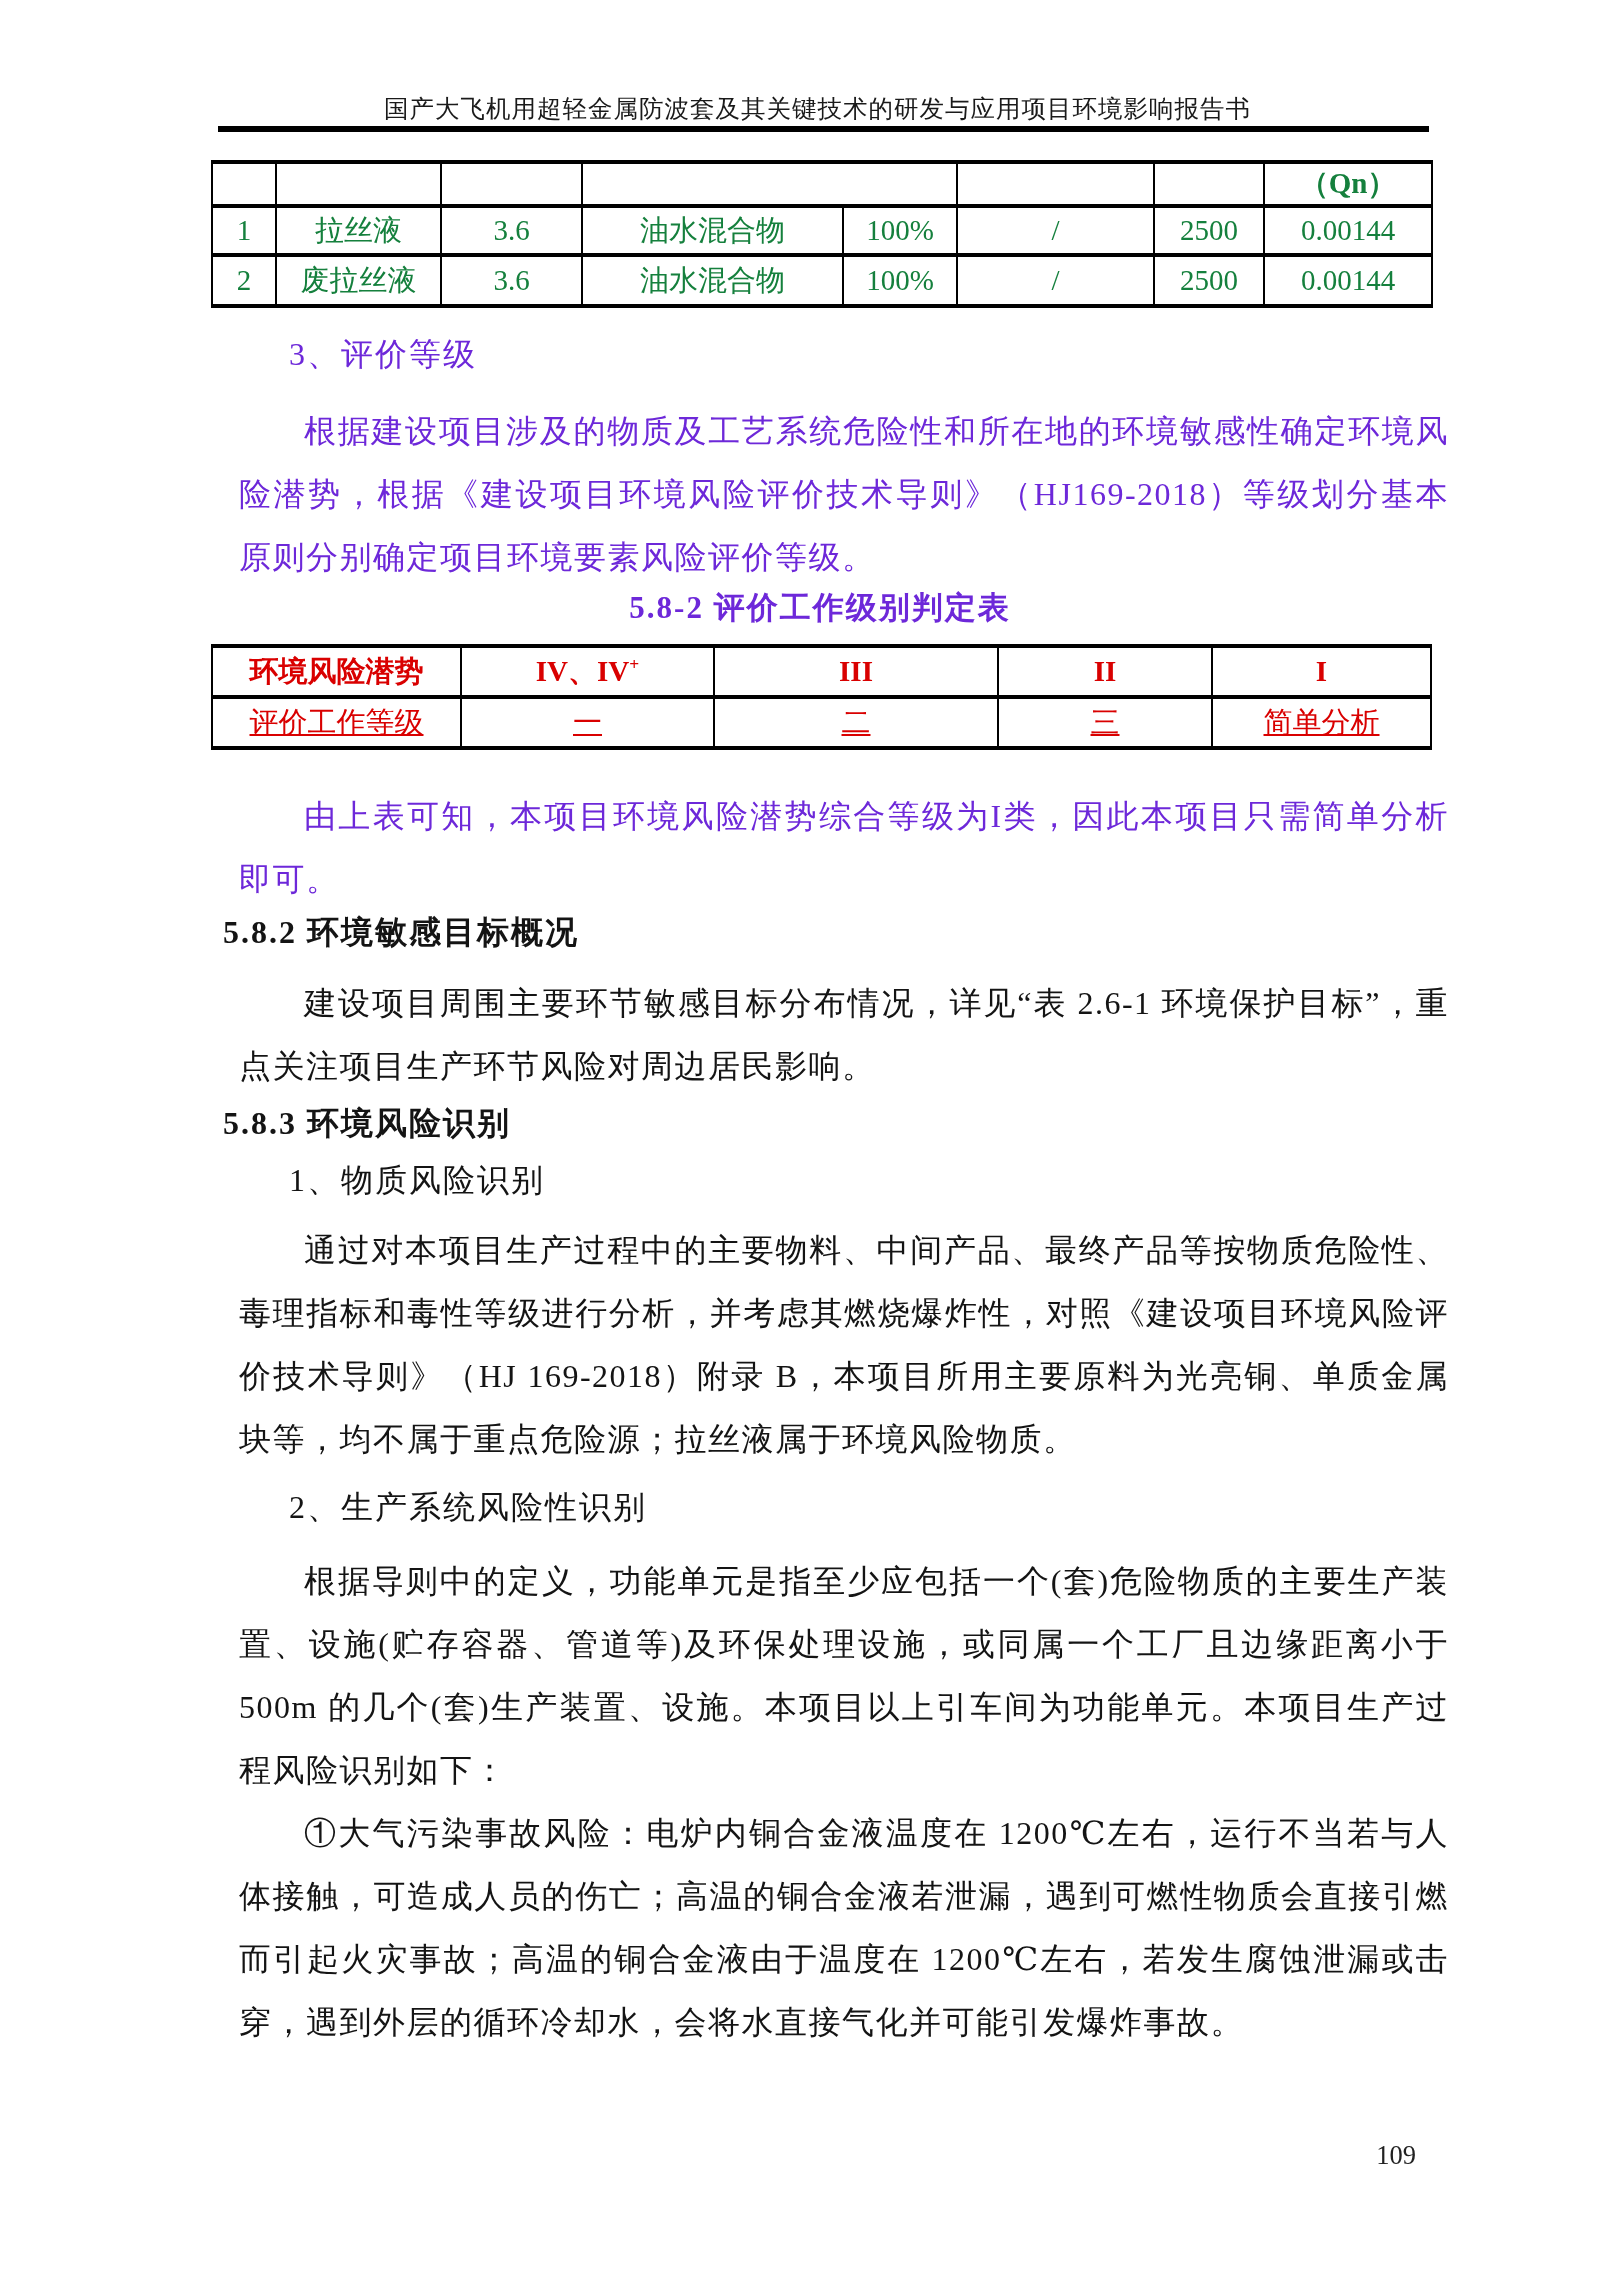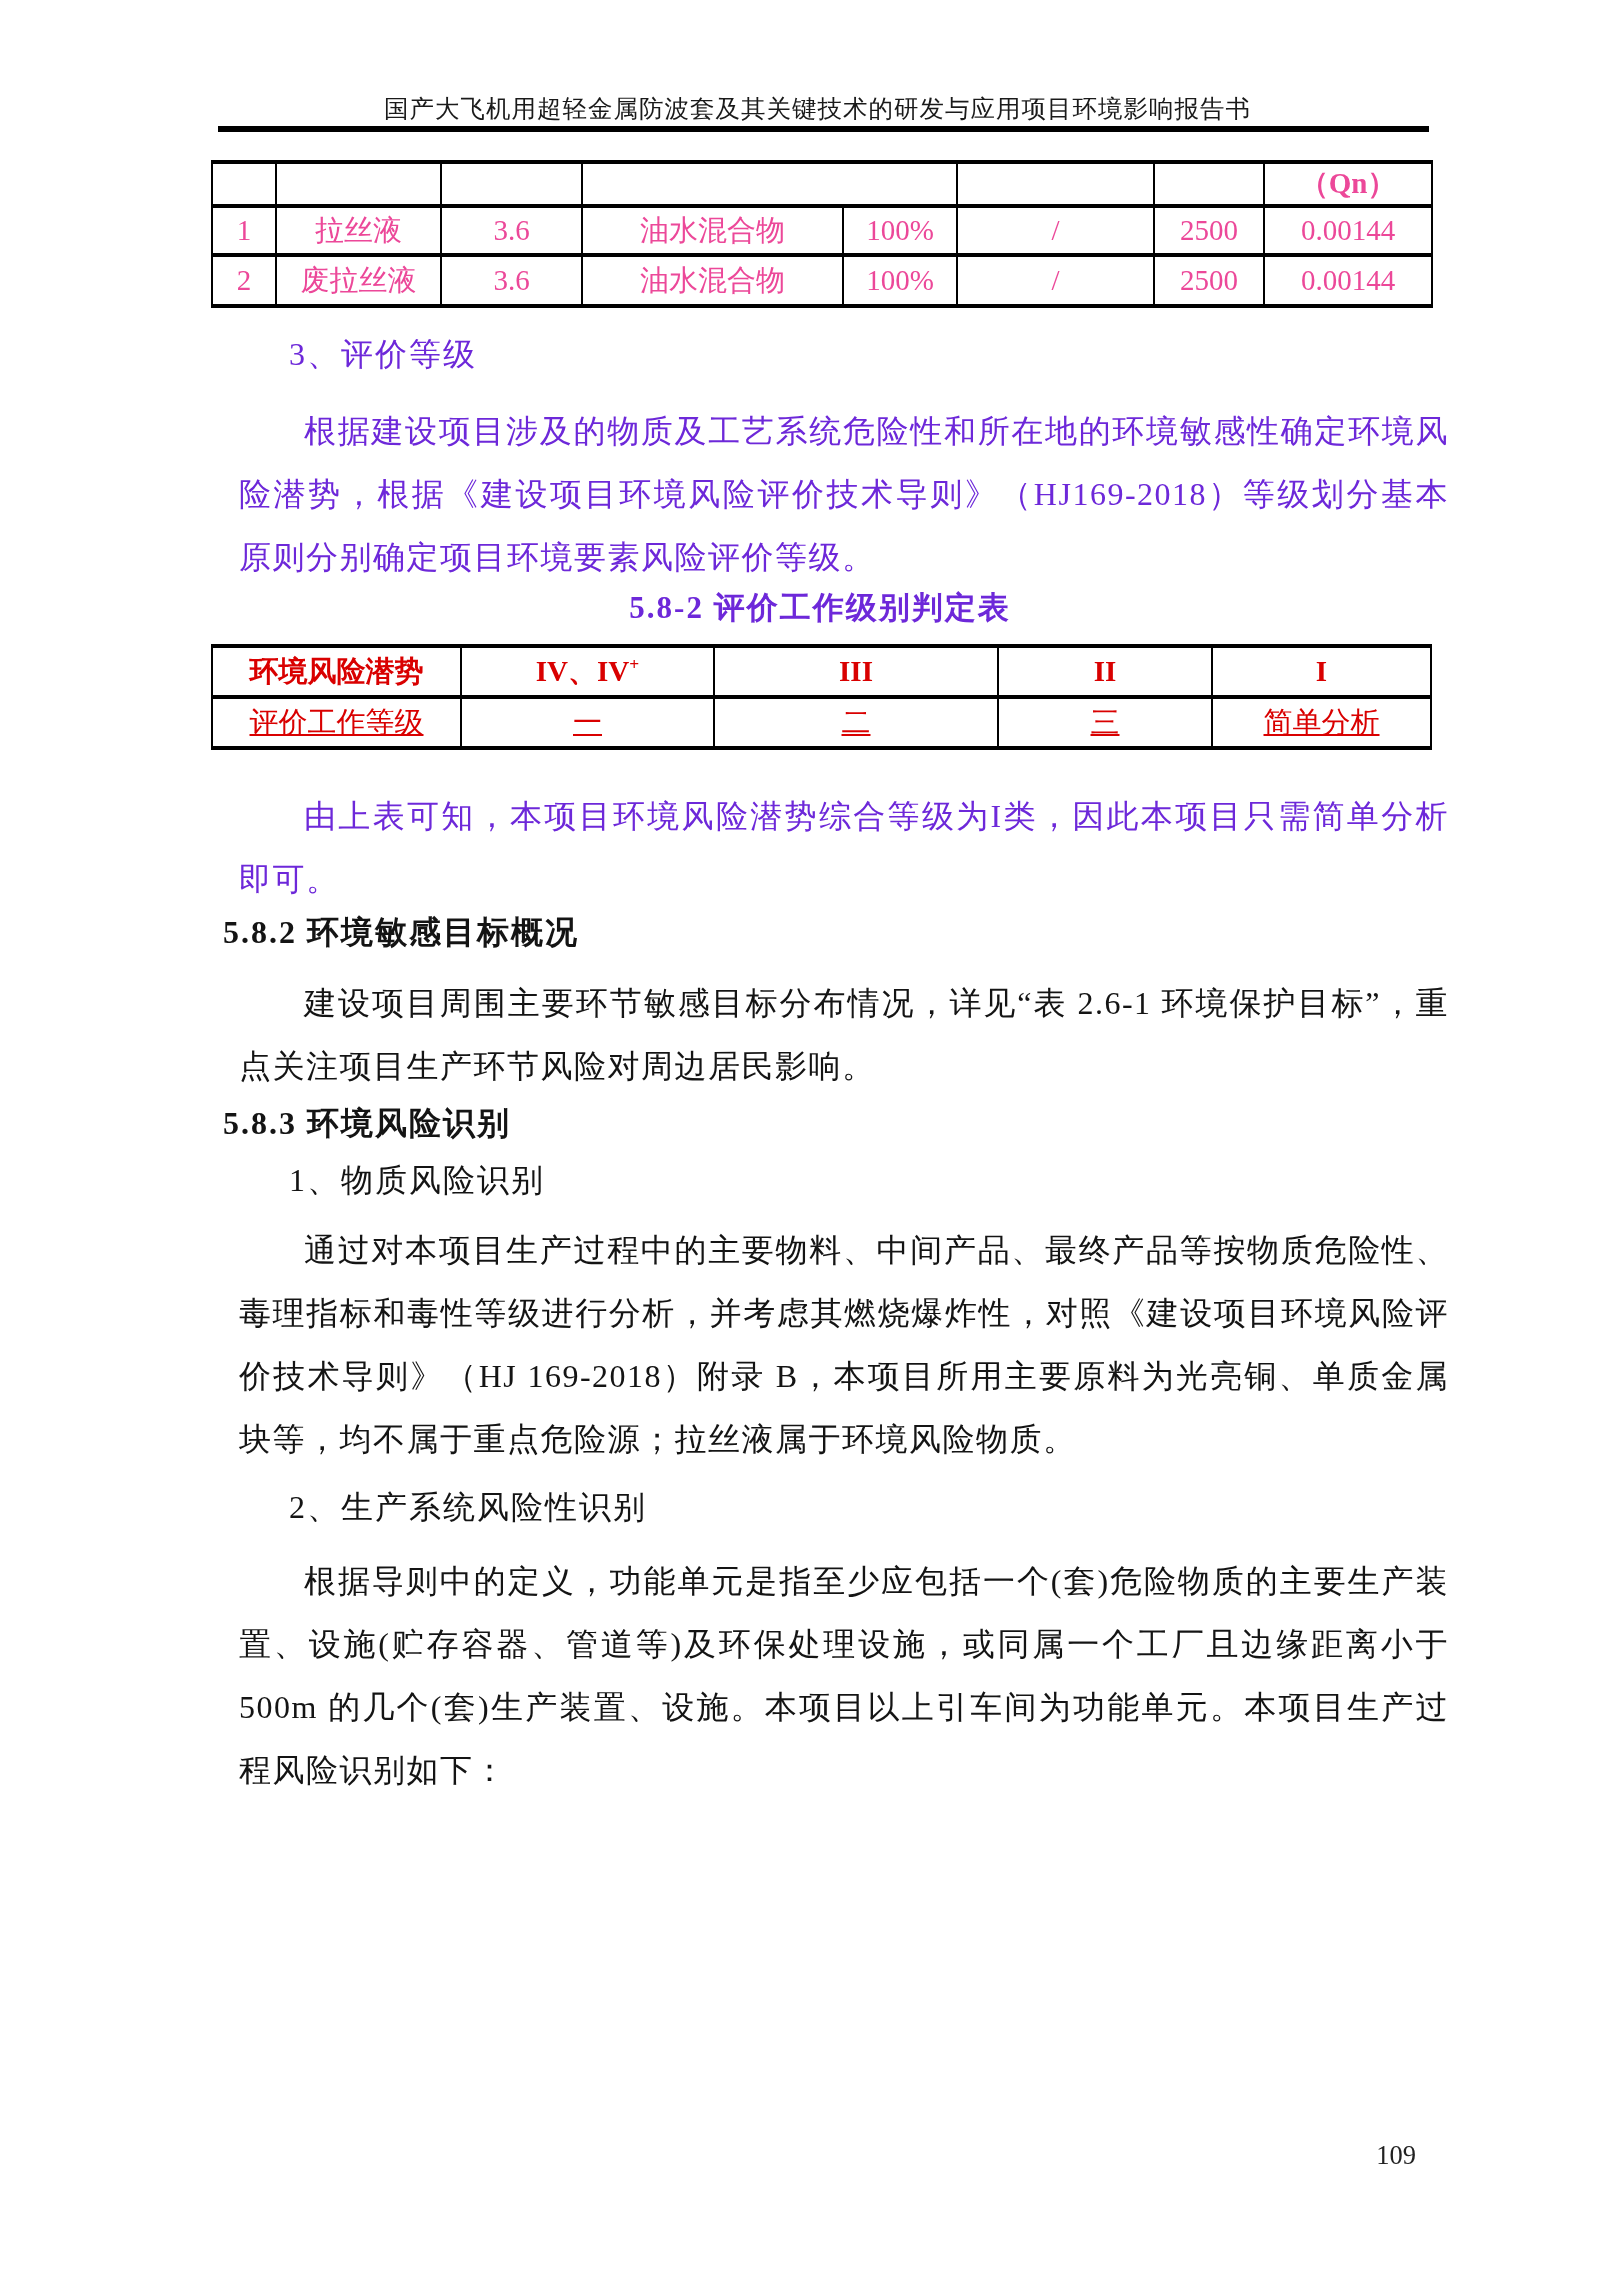--- a/index.html
+++ b/index.html
@@ -25,21 +25,21 @@
   .h-num{font-size:32px;line-height:41px;letter-spacing:2px;font-weight:bold;margin-top:7px;}
   table.tbl{
     border-collapse:collapse;table-layout:fixed;background:#fff;
   }
   table.tbl td{
     border:2.9px solid #000;border-top-width:4.9px;border-bottom-width:4.9px;
     text-align:center;vertical-align:middle;
     font-size:29px;padding:0;overflow:hidden;white-space:nowrap;
   }
   .tbl-top{top:160px;left:211px;width:1218px;}
-  .tbl-top td{color:#ec4899;}
+  .tbl-top td{color:#15803d;}
   .tbl-top tr.hdr td{font-weight:bold;}
   .tbl-top tr.hdr{height:44px;}
   .tbl-top tr.r1{height:49px;}
   .tbl-top tr.r2{height:51px;}
   .tbl-582{top:644px;left:211px;width:1218px;}
   .tbl-582 td{color:#d90000;}
   .tbl-582 tr{height:51px;}
   .tbl-582 tr.hdr td{font-weight:bold;}
   .tbl-582 tr.lv td{font-weight:normal;text-decoration:underline;}
   .tbl-582 td.lbl-bold{font-weight:bold;}
@@ -141,17 +141,18 @@
   <div class="abs h-num" style="top:1096px;left:223px;">5.8.3 环境风险识别</div>
 
   <div class="abs h-sub" style="top:1161px;left:289px;">1、物质风险识别</div>
 
   <p class="abs body para indent" style="top:1203px;">通过对本项目生产过程中的主要物料、中间产品、最终产品等按物质危险性、毒理指标和毒性等级进行分析，并考虑其燃烧爆炸性，对照《建设项目环境风险评价技术导则》（HJ 169-2018）附录 B，本项目所用主要原料为光亮铜、单质金属块等，均不属于重点危险源；拉丝液属于环境风险物质。</p>
 
   <div class="abs h-sub" style="top:1488px;left:289px;">2、生产系统风险性识别</div>
 
   <p class="abs body para indent" style="top:1534px;">根据导则中的定义，功能单元是指至少应包括一个(套)危险物质的主要生产装置、设施(贮存容器、管道等)及环保处理设施，或同属一个工厂且边缘距离小于500m 的几个(套)生产装置、设施。本项目以上引车间为功能单元。本项目生产过程风险识别如下：</p>
 
+  <p class="abs body para indent" style="top:1786px;">①大气污染事故风险：电炉内铜合金液温度在 1200℃左右，运行不当若与人体接触，可造成人员的伤亡；高温的铜合金液若泄漏，遇到可燃性物质会直接引燃而引起火灾事故；高温的铜合金液由于温度在 1200℃左右，若发生腐蚀泄漏或击穿，遇到外层的循环冷却水，会将水直接气化并可能引发爆炸事故。</p>
 
   <div class="abs page-number">109</div>
 
 </div>
 
 
 </body></html>

